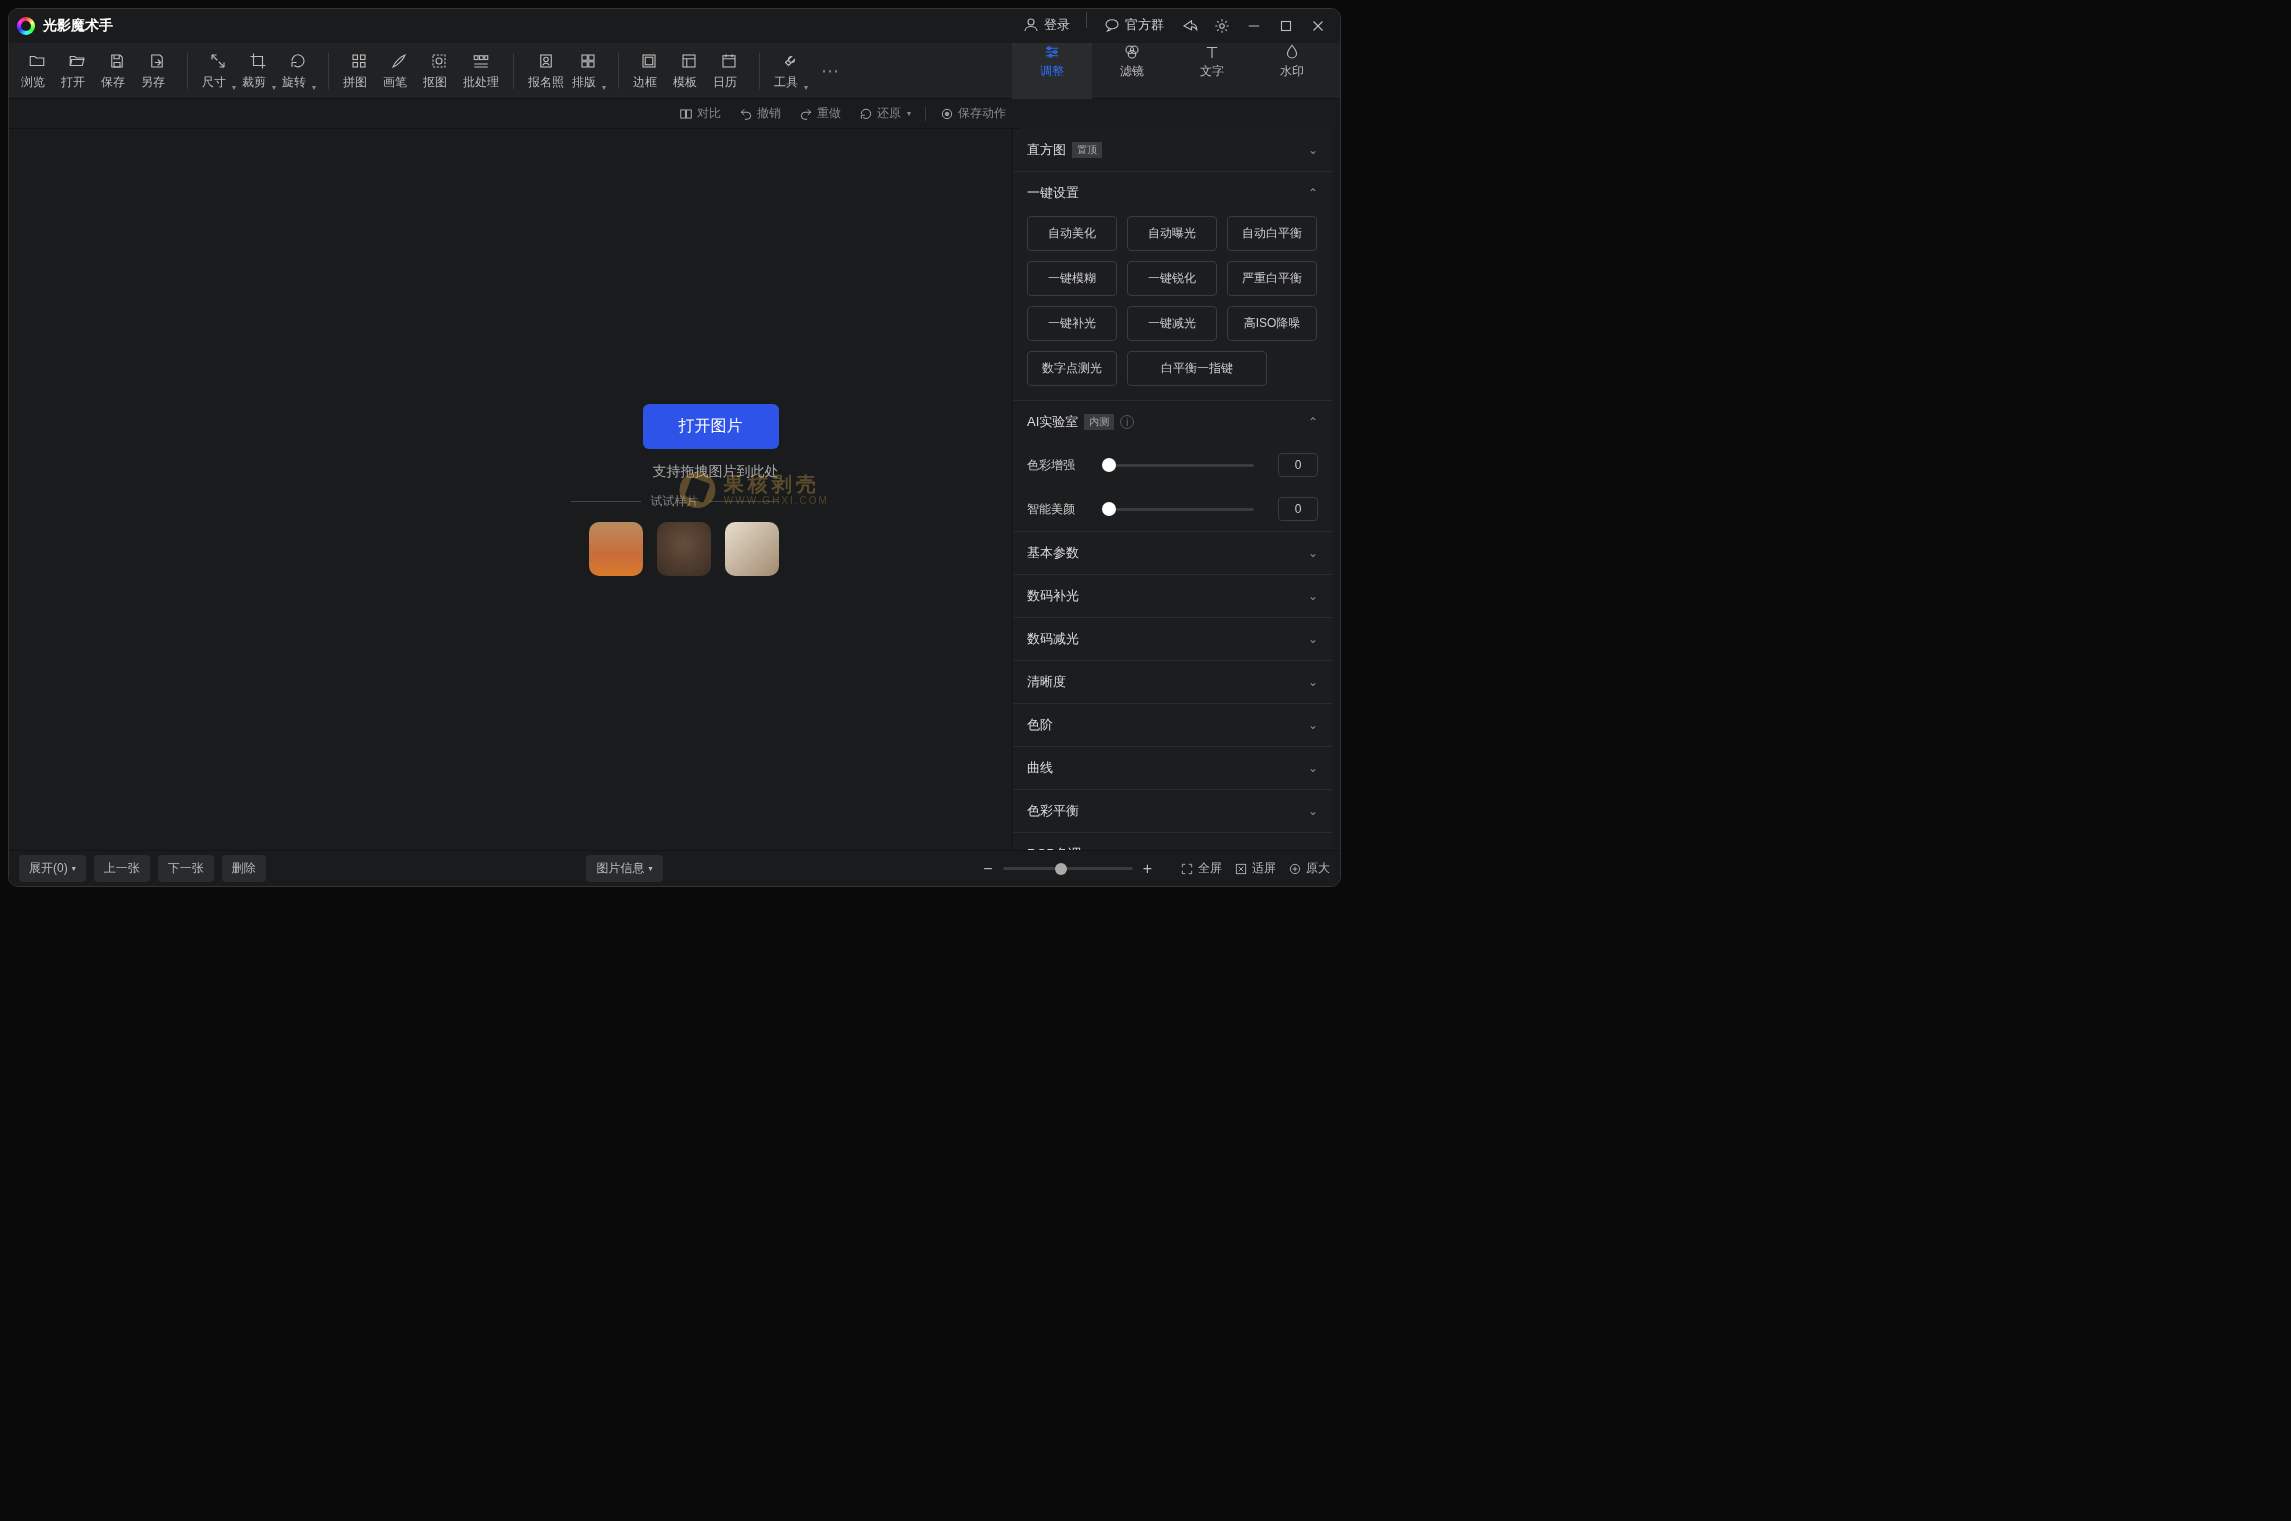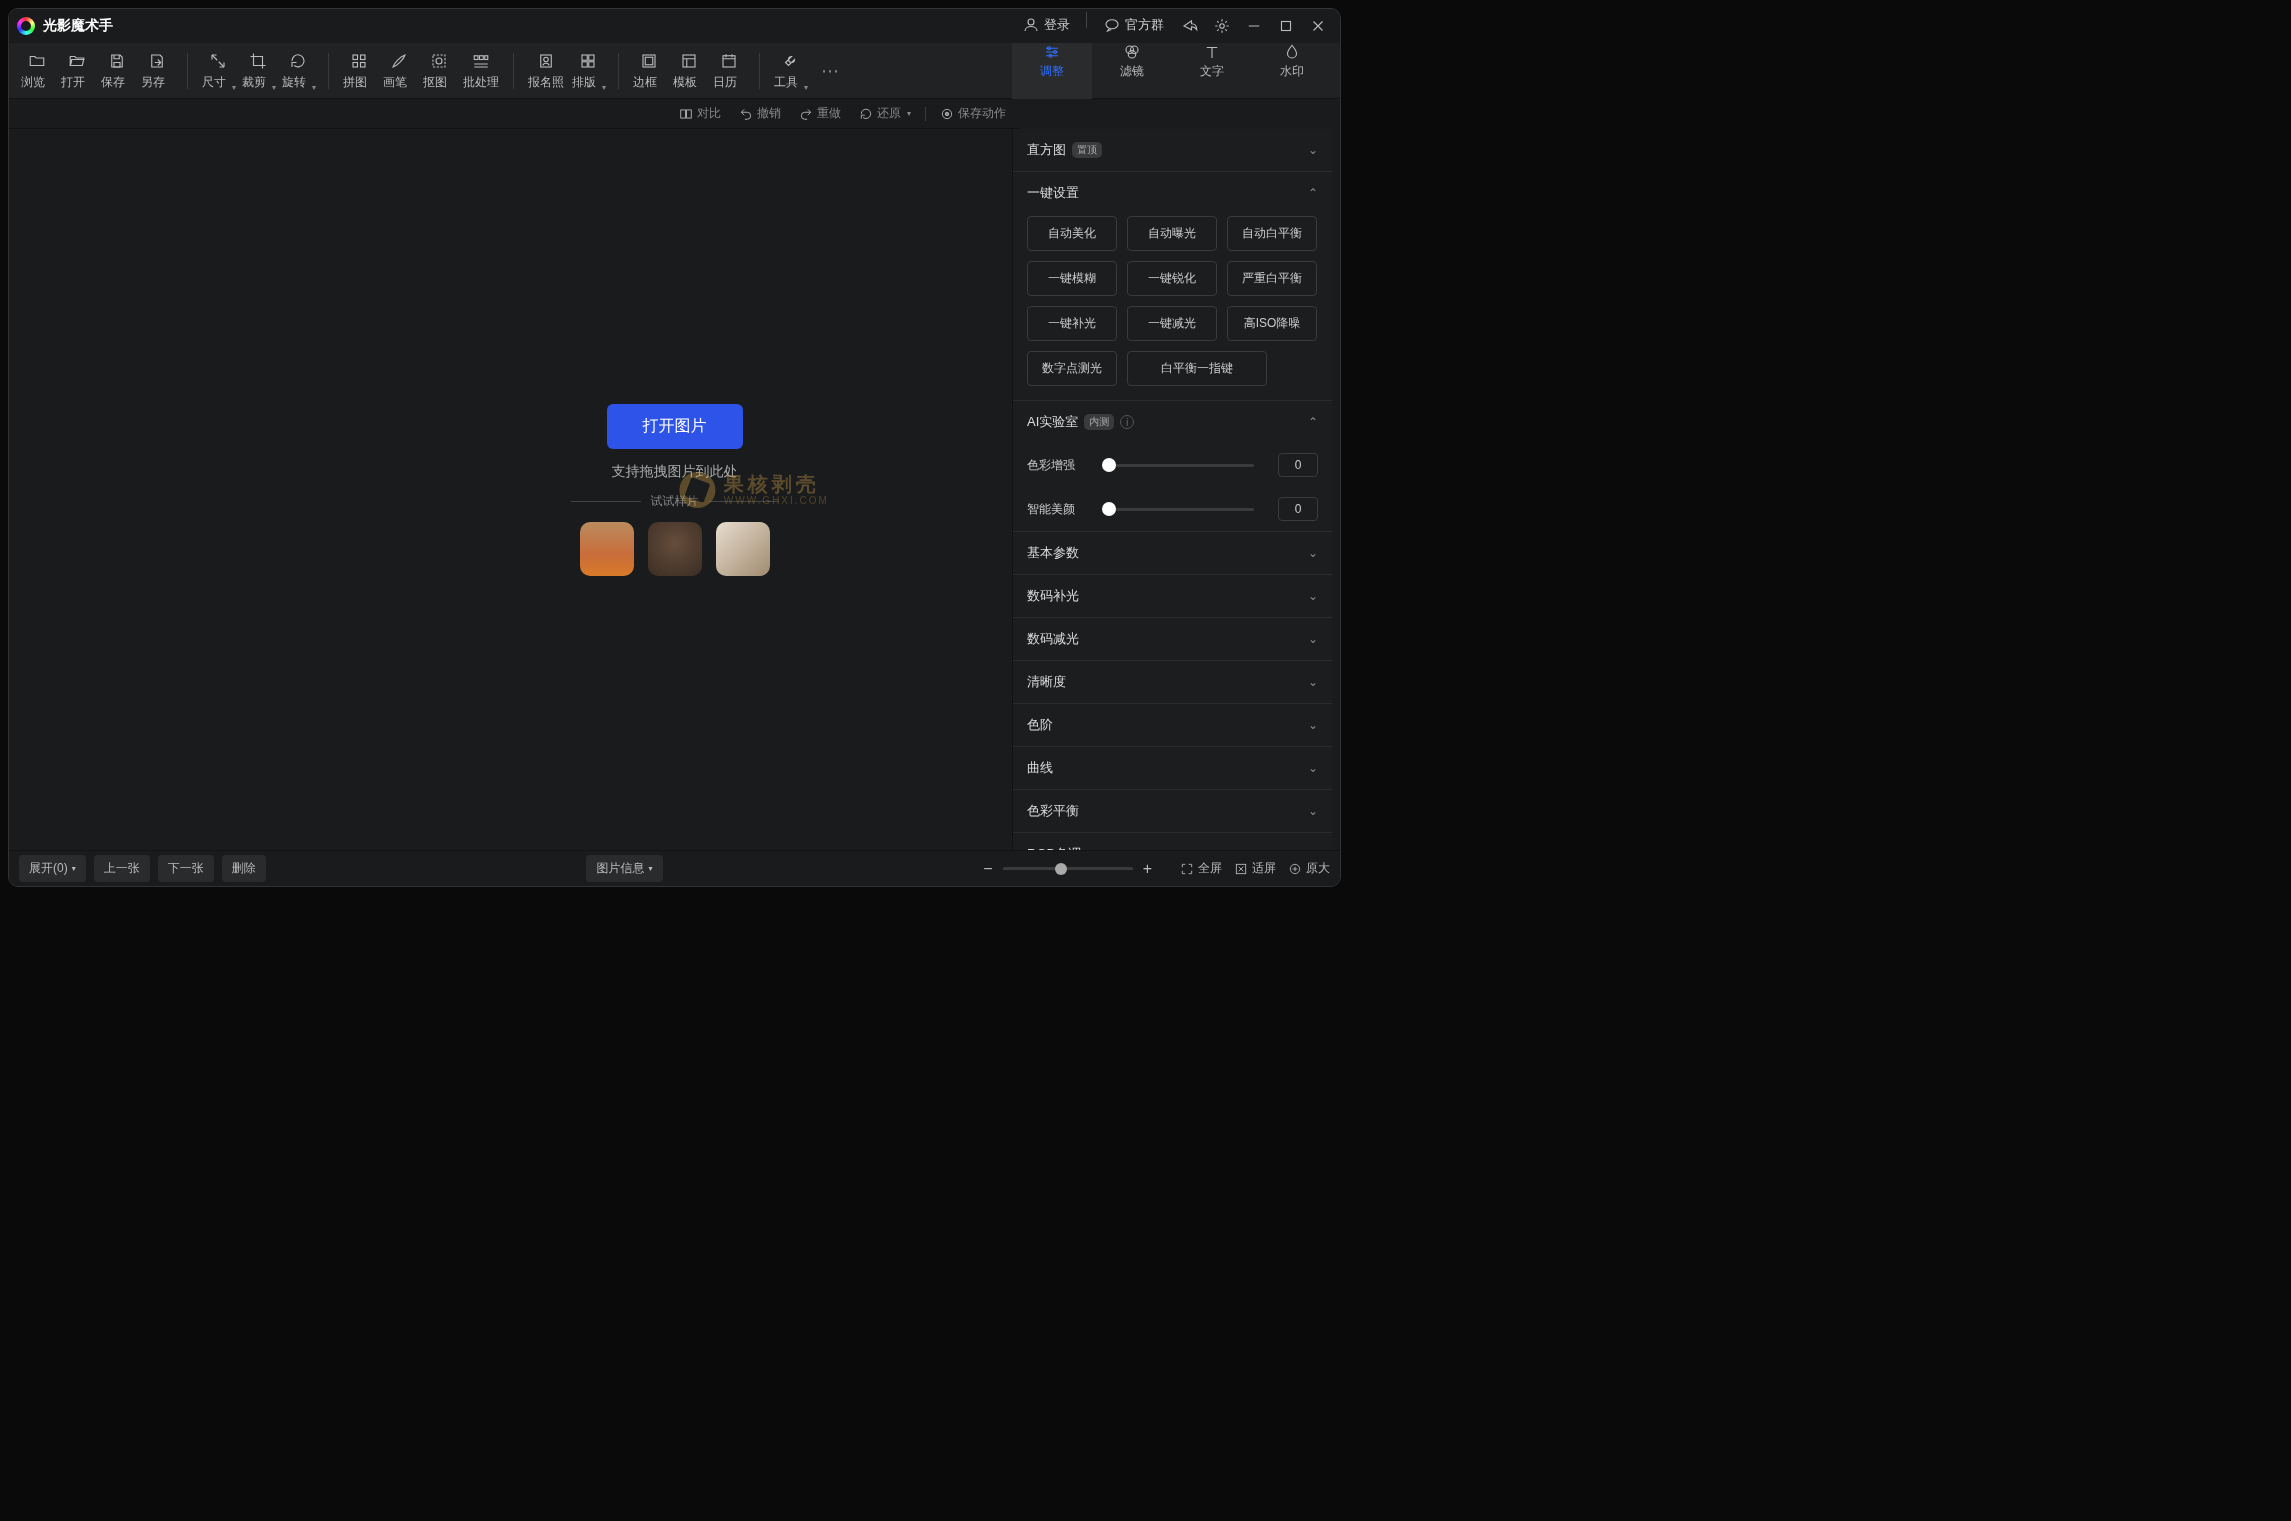--- a/index.html
+++ b/index.html
@@ -79,21 +79,21 @@
     color:#888; font-size:12px; justify-content:flex-end;
     border-bottom:1px solid #121314;
     background:#1a1b1d;
     width: calc(100% - 320px);
   }
   .subbar .sbitem { display:flex; align-items:center; gap:4px; cursor:pointer; padding:2px 4px; }
   .subbar .sep { width:1px; height:14px; background:#3a3b3d; }
   
   .body { flex:1; display:flex; position:relative; overflow:hidden; }
   .canvas { flex:1; display:flex; align-items:center; justify-content:center; position:relative; background:#1a1b1d; overflow:hidden; }
-  .canvas-inner { display:flex; flex-direction:column; align-items:center; }
+  .canvas-inner { display:flex; flex-direction:column; align-items:flex-end; }
   .btn-open {
     background:#2e53e8; color:#fff; font-size:16px; padding:12px 36px; border-radius:6px;
     border:none; cursor:pointer; margin-bottom:14px;
   }
   .hint { color:#aaa; font-size:14px; margin-bottom:12px; }
   .sample-row { display:flex; align-items:center; gap:10px; margin-bottom:12px; color:#888; font-size:12px; }
   .sample-row .line { width:70px; height:1px; background:#444; }
   .thumbs { display:flex; gap:14px; }
   .thumb { width:54px; height:54px; border-radius:10px; cursor:pointer; }
   .thumb.t1 { background: linear-gradient(180deg,#b98b5e 0%, #c96d3a 60%, #d97a2a 100%); }
@@ -115,21 +115,21 @@
     display:flex; flex-direction:column;
     position:absolute; right:8px; top:0; bottom:0;
   }
   .section {
     border-bottom:1px solid #2a2b2d;
   }
   .section-header {
     display:flex; align-items:center; padding:12px 14px; cursor:pointer;
   }
   .section-header .stitle { font-size:13px; color:#ddd; }
-  .section-header .badge { font-size:10px; background:#3a3b3d; color:#aaa; padding:1px 5px; border-radius:5px; margin-left:6px; }
+  .section-header .badge { font-size:10px; background:#3a3b3d; color:#aaa; padding:1px 5px; border-radius:0; margin-left:6px; }
   .section-header .chev { margin-left:auto; color:#888; font-size:12px; }
   .section-header .info { margin-left:6px; font-size:11px; color:#666; border:1px solid #555; border-radius:50%; width:14px; height:14px; display:inline-flex; align-items:center; justify-content:center; }
   .section-body { padding: 2px 14px 14px 14px; }
   .preset-grid { display:flex; flex-wrap:wrap; gap:10px; }
   .preset {
     border:1px solid #3a3b3d; border-radius:4px; padding:8px 0; width:90px; text-align:center;
     color:#ccc; font-size:12px; cursor:pointer;
   }
   .preset.wide { width:140px; }
   .slider-row { display:flex; align-items:center; gap:24px; padding:10px 14px; }

